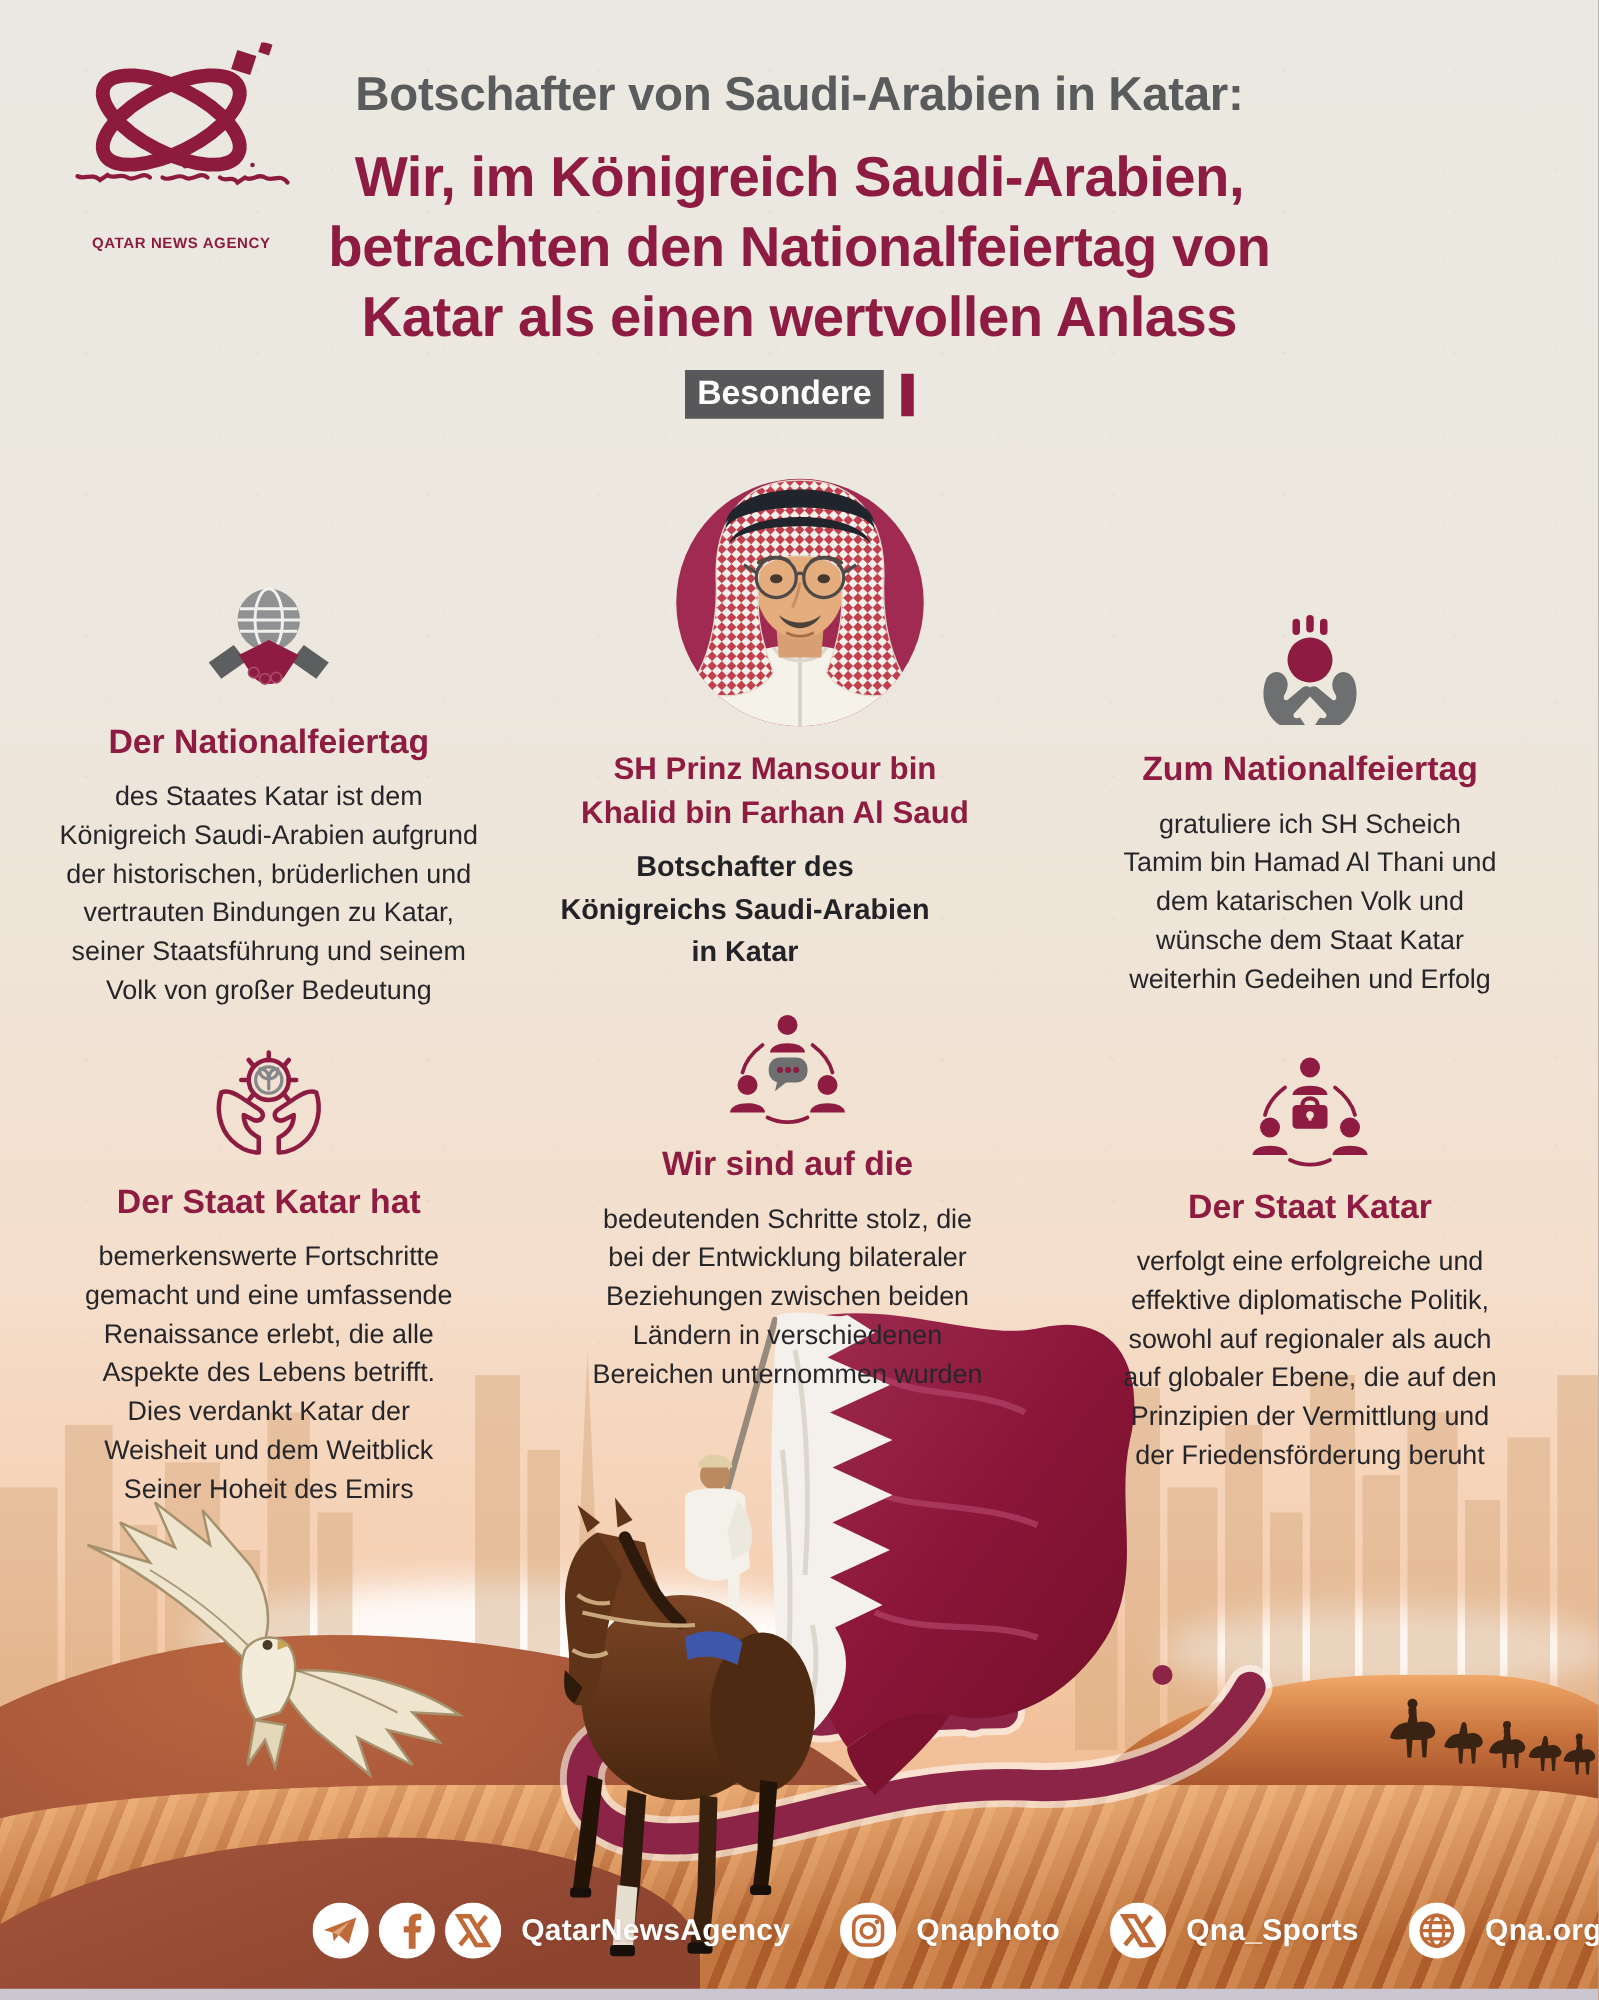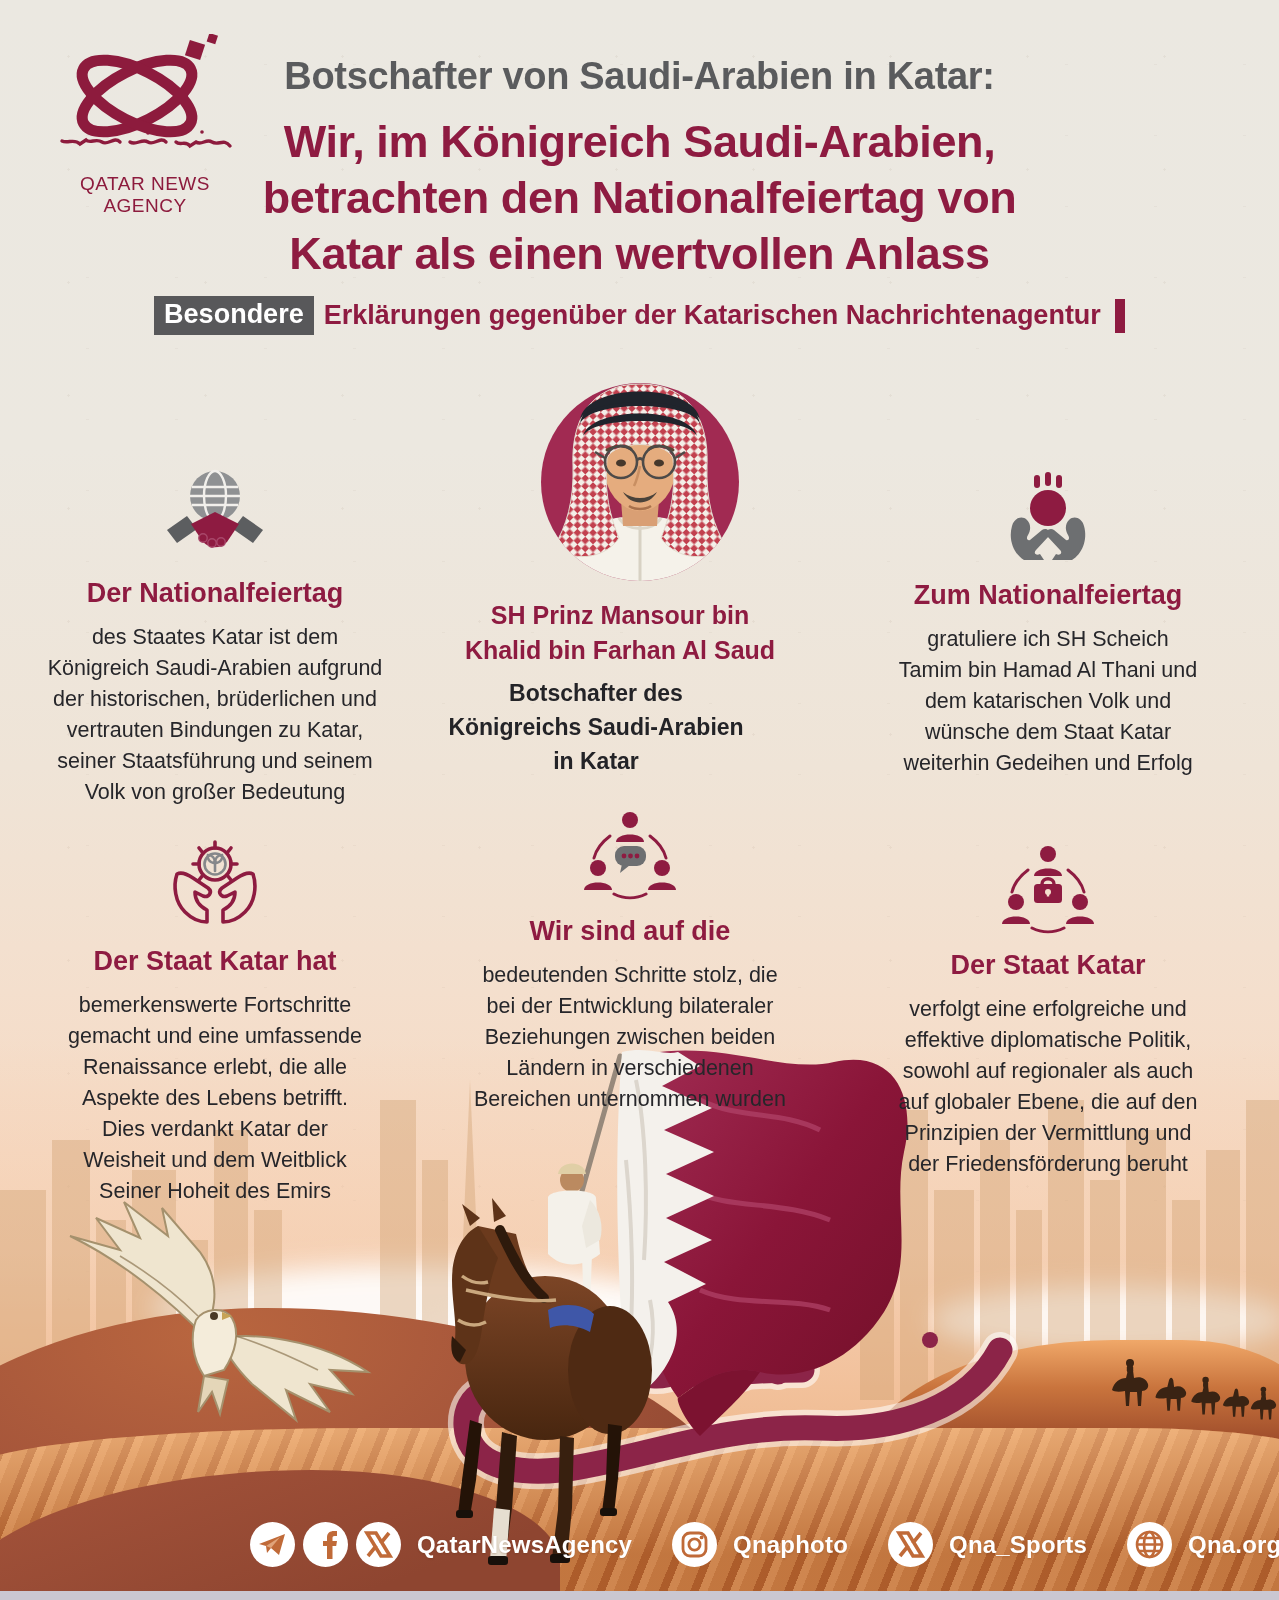--- a/index.html
+++ b/index.html
@@ -8,38 +8,38 @@
     font-family:"Liberation Sans", sans-serif;
     background:linear-gradient(180deg,#ebe8e1 0%,#ece8e0 28%,#efe4d7 48%,#f4dfcd 62%,#f6d9c2 74%,#f5d3ba 82%);
   }
   .paper-noise{position:absolute;inset:0;z-index:0;pointer-events:none;opacity:.8;
     background-image:radial-gradient(rgba(139,110,90,.10) 1.2px,transparent 1.4px),radial-gradient(rgba(120,95,80,.07) 1px,transparent 1.2px);
     background-size:137px 113px,89px 71px;background-position:0 0,43px 29px;}
   .z{position:absolute;z-index:2;}
   .pre{white-space:pre-line;}
   
   .qna-logo{left:52px;top:34px;width:186px;text-align:center;}
-  .qna-en{color:#8d1b3d;font-weight:normal;font-size:19px;letter-spacing:.5px;margin-top:7px;}
+  .qna-en{color:#8d1b3d;font-weight:bold;font-size:12px;letter-spacing:.5px;margin-top:20px;}
   .kicker{left:140px;right:140px;top:55px;text-align:center;color:#5a5b5d;font-weight:bold;font-size:38px;letter-spacing:-.3px;}
   .headline{left:90px;right:90px;top:114px;text-align:center;color:#8e1b41;font-weight:bold;font-size:45px;line-height:56px;letter-spacing:-.4px;}
   .subtitle{left:0;right:0;top:296px;display:flex;justify-content:center;align-items:center;}
   .subtitle-tag{background:#58585a;color:#fff;font-weight:bold;font-size:27px;padding:3px 10px 5px;}
   .subtitle-rest{color:#8e1b41;font-weight:bold;font-size:27px;margin-left:10px;}
   .subtitle-bar{width:10px;height:34px;background:#8e1b41;margin-left:14px;}
   
   .portrait{left:523px;top:350px;width:234px;height:256px;}
   .profile-name{left:430px;width:380px;top:598px;text-align:center;color:#8e1b41;font-weight:bold;font-size:25px;line-height:35px;}
   .profile-role{left:406px;width:380px;top:676px;text-align:center;color:#232327;font-weight:bold;font-size:23px;line-height:34px;}
   
   .section{text-align:center;}
   .icon-wrap{height:100px;display:flex;align-items:flex-end;justify-content:center;margin-bottom:16px;}
   .sec-heading{color:#8e1b41;font-weight:bold;font-size:27px;margin-bottom:13px;}
   .sec-body{color:#26262a;font-size:21.5px;line-height:31px;}
   .s1{left:40px;top:462px;width:350px;}
-  .s2{left:868px;top:464px;width:360px;}
+  .s2{left:868px;top:484px;width:360px;}
   .s3{left:40px;top:830px;width:350px;}
   .s4{left:428px;top:800px;width:404px;}
   .s5{left:862px;top:834px;width:372px;}
   
   .scene{position:absolute;left:0;top:1040px;width:1279px;height:560px;z-index:1;overflow:hidden;}
   .sky{position:absolute;inset:0;background:linear-gradient(180deg,rgba(246,215,190,0) 0%,rgba(245,204,172,.55) 38%,#f2c19b 62%,#eeb98f 75%);}
   .cloud{position:absolute;background:#fff;border-radius:50%;filter:blur(13px);}
   .c1{left:150px;top:225px;width:540px;height:85px;opacity:.9;}
   .c2{left:930px;top:245px;width:360px;height:70px;opacity:.85;}
   .c3{left:420px;top:265px;width:300px;height:55px;opacity:.6;}
@@ -90,21 +90,20 @@
   </div>
 
 
   <div class="z kicker">Botschafter von Saudi-Arabien in Katar:</div>
   <div class="z headline pre">Wir, im Königreich Saudi-Arabien,
 betrachten den Nationalfeiertag von
 Katar als einen wertvollen Anlass</div>
 
   <div class="z subtitle">
     <span class="subtitle-tag">Besondere</span>
-    <span class="subtitle-rest">Erklärungen gegenüber der Katarischen Nachrichtenagentur</span>
     <span class="subtitle-bar"></span>
   </div>
 
   <div class="z portrait">
     <svg width="234" height="256" viewBox="0 0 234 256">
       <defs>
         <pattern id="shemagh" width="11" height="11" patternUnits="userSpaceOnUse" patternTransform="rotate(45)">
           <rect width="11" height="11" fill="#f4efe8"></rect>
           <rect width="5.5" height="5.5" fill="#c2404e"></rect>
           <rect x="5.5" y="5.5" width="5.5" height="5.5" fill="#c2404e"></rect>

